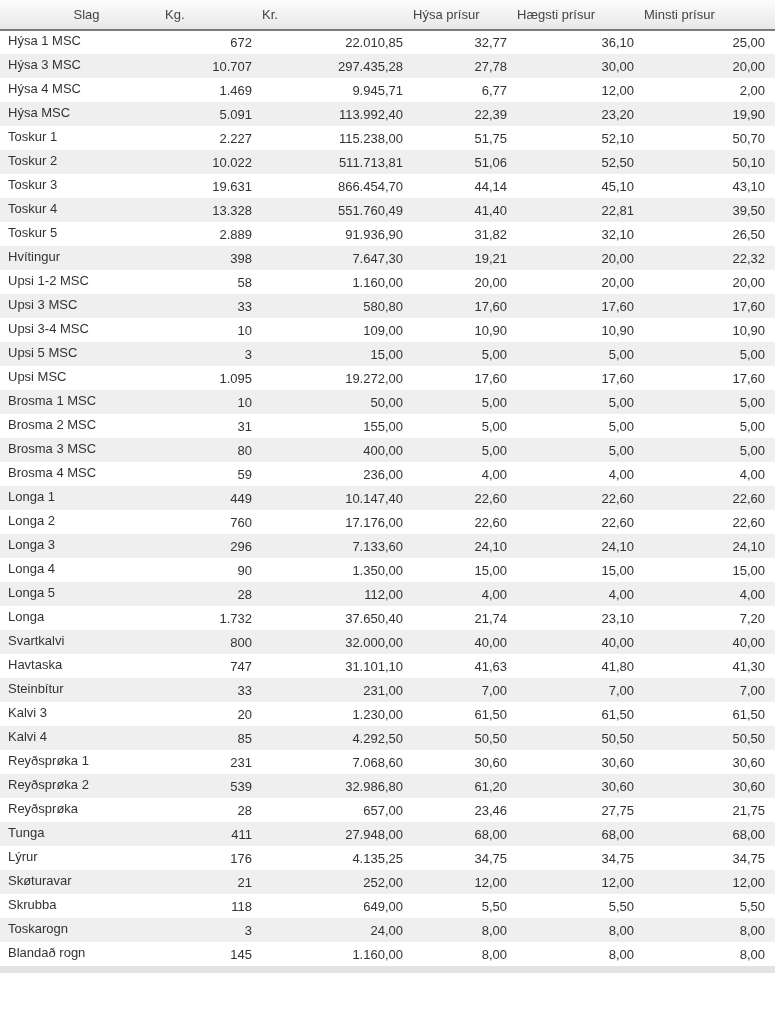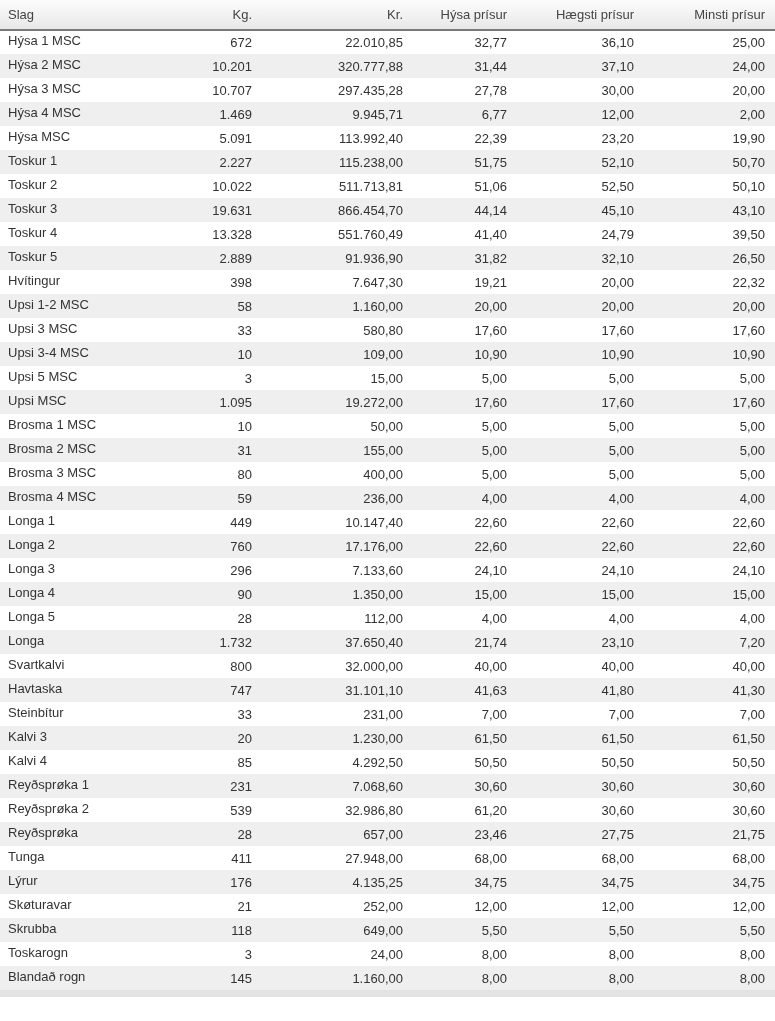--- a/index.html
+++ b/index.html
@@ -34,28 +34,28 @@
   col.c3 { width: 151px; }
   col.c4 { width: 104px; }
   col.c5 { width: 127px; }
   col.c6 { width: 131px; }
   thead th {
     height: 30px;
     background: linear-gradient(to bottom, var(--header-grad-top), var(--header-grad-bottom));
     border-bottom: 2px solid var(--header-border);
     font-weight: normal;
     color: #444444;
-    text-align: right;
+    text-align: left;
     padding: 0 10px 0 0;
     vertical-align: middle;
     white-space: nowrap;
     overflow: hidden;
   }
   thead th:first-child {
-    text-align: left;
+    text-align: center;
     padding: 0 0 0 8px;
     margin-top: 28px;
   }
   tbody td {
     height: 24px;
     text-align: right;
     padding: 0 10px 0 0;
     vertical-align: middle;
     white-space: nowrap;
     overflow: hidden;
@@ -97,28 +97,20 @@
   <tbody>
       <tr>
         <td>Hýsa 1 MSC</td>
         <td>672</td>
         <td>22.010,85</td>
         <td>32,77</td>
         <td>36,10</td>
         <td>25,00</td>
       </tr>
       <tr>
-        <td>Hýsa 2 MSC</td>
-        <td>10.201</td>
-        <td>320.777,88</td>
-        <td>31,44</td>
-        <td>37,10</td>
-        <td>24,00</td>
-      </tr>
-      <tr>
         <td>Hýsa 3 MSC</td>
         <td>10.707</td>
         <td>297.435,28</td>
         <td>27,78</td>
         <td>30,00</td>
         <td>20,00</td>
       </tr>
       <tr>
         <td>Hýsa 4 MSC</td>
         <td>1.469</td>
@@ -157,21 +149,21 @@
         <td>866.454,70</td>
         <td>44,14</td>
         <td>45,10</td>
         <td>43,10</td>
       </tr>
       <tr>
         <td>Toskur 4</td>
         <td>13.328</td>
         <td>551.760,49</td>
         <td>41,40</td>
-        <td>24,79</td>
+        <td>22,81</td>
         <td>39,50</td>
       </tr>
       <tr>
         <td>Toskur 5</td>
         <td>2.889</td>
         <td>91.936,90</td>
         <td>31,82</td>
         <td>32,10</td>
         <td>26,50</td>
       </tr>

